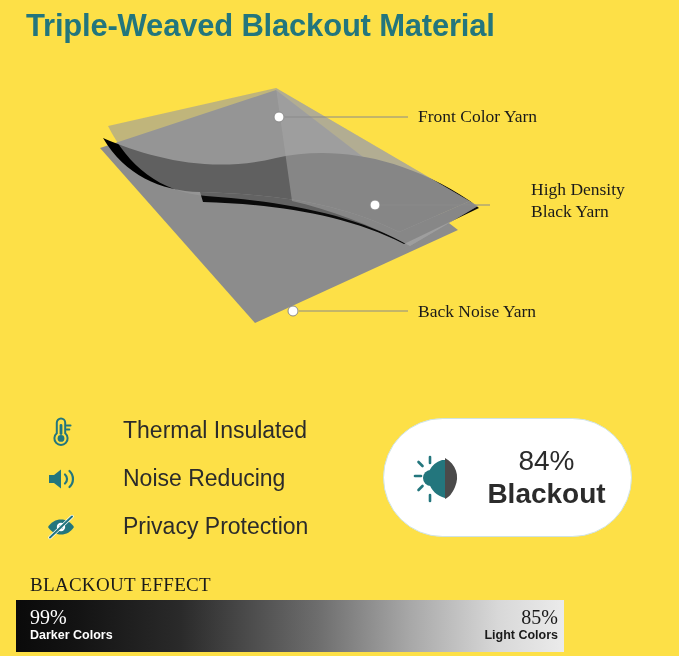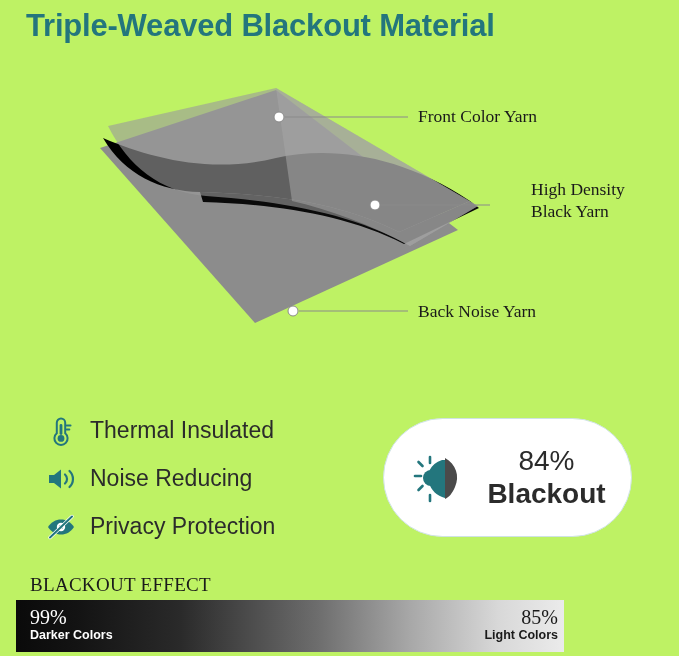--- a/index.html
+++ b/index.html
@@ -7,21 +7,21 @@
     width: 679px;
     height: 656px;
     background: #ffffff;
     font-family: "Liberation Sans", sans-serif;
     overflow: hidden;
   }
   .page {
     position: relative;
     width: 679px;
     height: 656px;
-    background: #bef264;
+    background: #fde047;
   }
 
   
   .title {
     position: absolute;
     left: 26px;
     top: 8px;
     font-size: 31px;
     font-weight: bold;
     color: #23767d;
@@ -71,20 +71,21 @@
     display: flex;
     align-items: center;
     justify-content: center;
     margin-right: 12px;
     flex: 0 0 34px;
   }
   .feature-text {
     font-size: 23px;
     color: #2b2b2b;
     font-family: "Liberation Sans", sans-serif;
+    margin-left: 33px;
   }
 
   
   .badge {
     position: absolute;
     left: 383px;
     top: 418px;
     width: 249px;
     height: 119px;
     border: 1.6px solid #cfe3e4;

